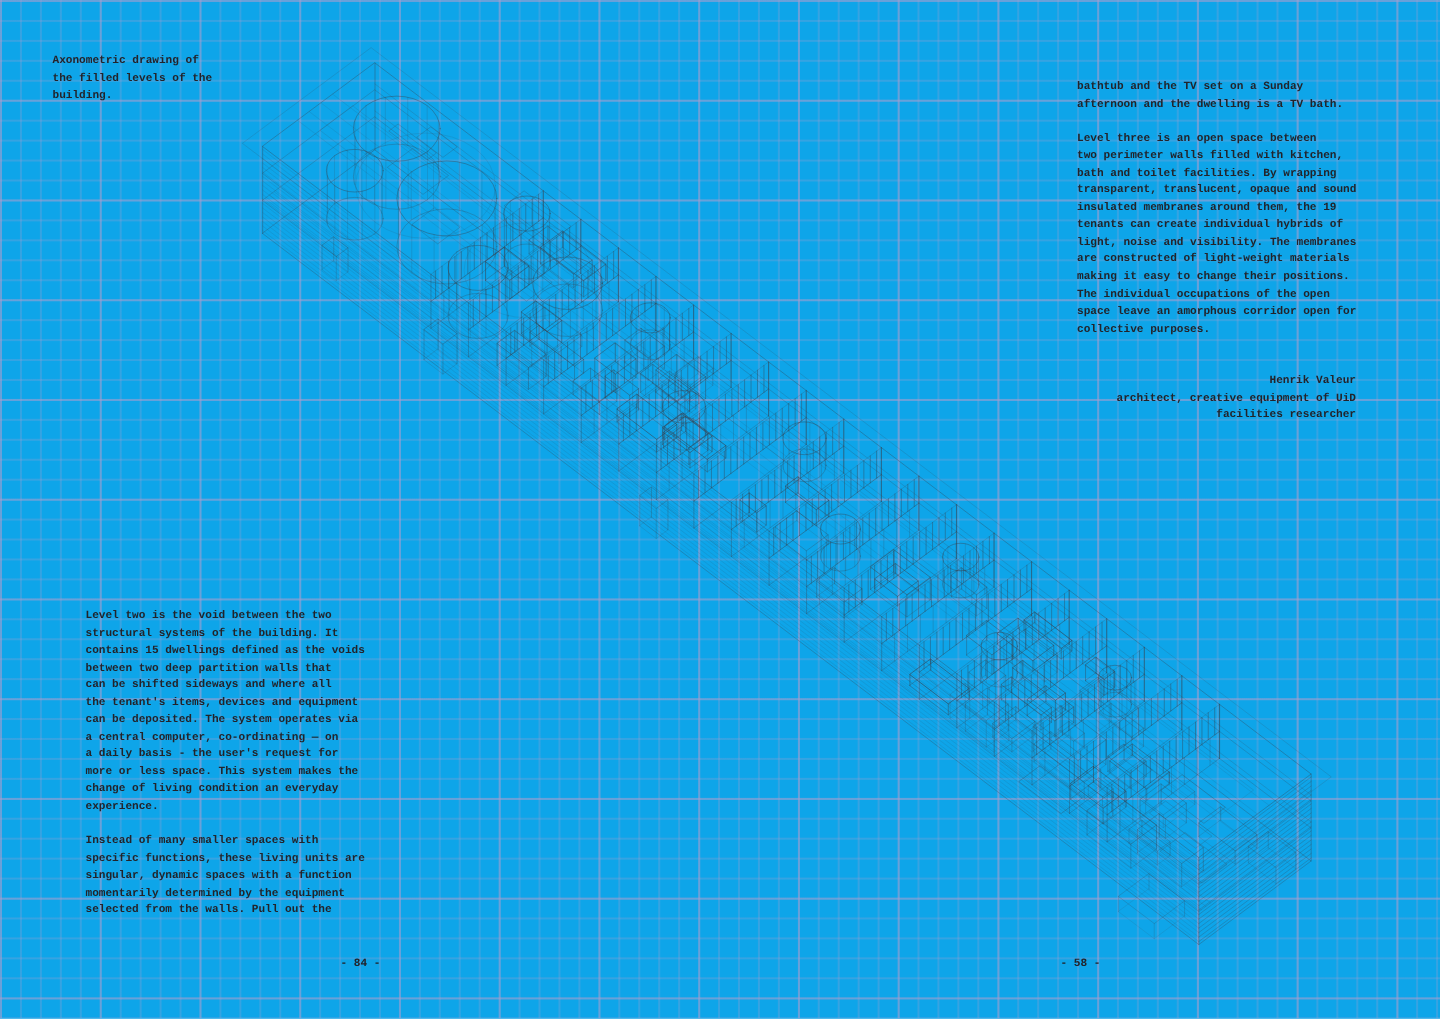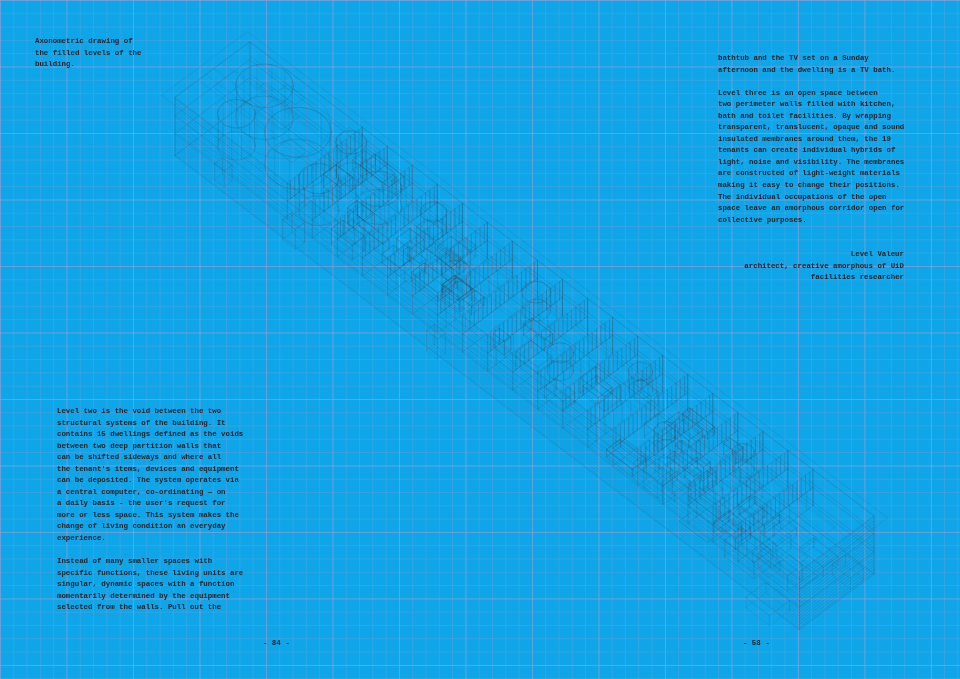--- a/index.html
+++ b/index.html
@@ -10,21 +10,21 @@
       linear-gradient(to right, rgba(168,158,206,0.45) 1px, transparent 1px),
       linear-gradient(to bottom, rgba(168,158,206,0.45) 1px, transparent 1px),
       linear-gradient(to right, rgba(168,158,206,0.26) 1px, transparent 1px),
       linear-gradient(to bottom, rgba(168,158,206,0.26) 1px, transparent 1px);
     background-size:66.5px 66.5px,66.5px 66.5px,13.3px 13.3px,13.3px 13.3px;}
   svg.draw{position:absolute;left:0;top:0;}
   .tb{position:absolute;font-size:7.4px;font-weight:700;line-height:11.55px;
       color:#23232a;white-space:pre;letter-spacing:0;}
   .tb .tl{min-height:11.55px;}
   .attr{text-align:right;}
-  .pageno{position:absolute;font-size:7.4px;font-weight:700;color:#23232a;white-space:pre;margin-left:36px;}
+  .pageno{position:absolute;font-size:7.4px;font-weight:700;color:#23232a;white-space:pre;}
 </style>
 </head>
 <body>
 
 <div class="page">
   <div class="grid"></div>
 
   <svg id="wire" class="draw" viewBox="0 0 960 679" width="960" height="679">
       <g fill="none" stroke="#3b3b46" stroke-linecap="round">
         <path d="M247.6 31.9 L887.5 517.9 L801.7 581.7 L161.8 95.7 Z" stroke-opacity="0.2" stroke-width="0.55"></path>
@@ -1137,20 +1137,20 @@
         <line x1="445.3" y1="353.2" x2="445.3" y2="333.2" stroke-opacity="0.32" stroke-width="0.55"></line>
         <line x1="437.5" y1="359.0" x2="437.5" y2="339.0" stroke-opacity="0.256" stroke-width="0.55"></line>
         <line x1="426.5" y1="350.6" x2="426.5" y2="330.6" stroke-opacity="0.256" stroke-width="0.55"></line>
       </g>
     </svg>
 
   <div class="tb" style="left:35px;top:36px;width:120px"><div class="tl">Axonometric drawing of</div><div class="tl">the filled levels of the</div><div class="tl">building.</div></div>
 
   <div class="tb" style="left:718px;top:53px;width:188px"><div class="tl">bathtub and the TV set on a Sunday</div><div class="tl">afternoon and the dwelling is a TV bath.</div><div class="tl"></div><div class="tl">Level three is an open space between</div><div class="tl">two perimeter walls filled with kitchen,</div><div class="tl">bath and toilet facilities. By wrapping</div><div class="tl">transparent, translucent, opaque and sound</div><div class="tl">insulated membranes around them, the 19</div><div class="tl">tenants can create individual hybrids of</div><div class="tl">light, noise and visibility. The membranes</div><div class="tl">are constructed of light-weight materials</div><div class="tl">making it easy to change their positions.</div><div class="tl">The individual occupations of the open</div><div class="tl">space leave an amorphous corridor open for</div><div class="tl">collective purposes.</div></div>
 
-  <div class="tb attr" style="left:716px;top:249px;width:188px"><div class="tl">Level Valeur</div><div class="tl">architect, creative amorphous of UiD</div><div class="tl">facilities researcher</div></div>
+  <div class="tb attr" style="left:716px;top:249px;width:188px"><div class="tl">Henrik Valeur</div><div class="tl">architect, creative equipment of UiD</div><div class="tl">facilities researcher</div></div>
 
   <div class="tb" style="left:57px;top:406px;width:192px"><div class="tl">Level two is the void between the two</div><div class="tl">structural systems of the building. It</div><div class="tl">contains 15 dwellings defined as the voids</div><div class="tl">between two deep partition walls that</div><div class="tl">can be shifted sideways and where all</div><div class="tl">the tenant's items, devices and equipment</div><div class="tl">can be deposited. The system operates via</div><div class="tl">a central computer, co-ordinating — on</div><div class="tl">a daily basis - the user's request for</div><div class="tl">more or less space. This system makes the</div><div class="tl">change of living condition an everyday</div><div class="tl">experience.</div><div class="tl"></div><div class="tl">Instead of many smaller spaces with</div><div class="tl">specific functions, these living units are</div><div class="tl">singular, dynamic spaces with a function</div><div class="tl">momentarily determined by the equipment</div><div class="tl">selected from the walls. Pull out the</div></div>
 
   <div class="pageno" style="left:227px;top:639px">- 84 -</div>
 
   <div class="pageno" style="left:707px;top:639px">- 58 -</div>
 </div>
 
 </body></html>

